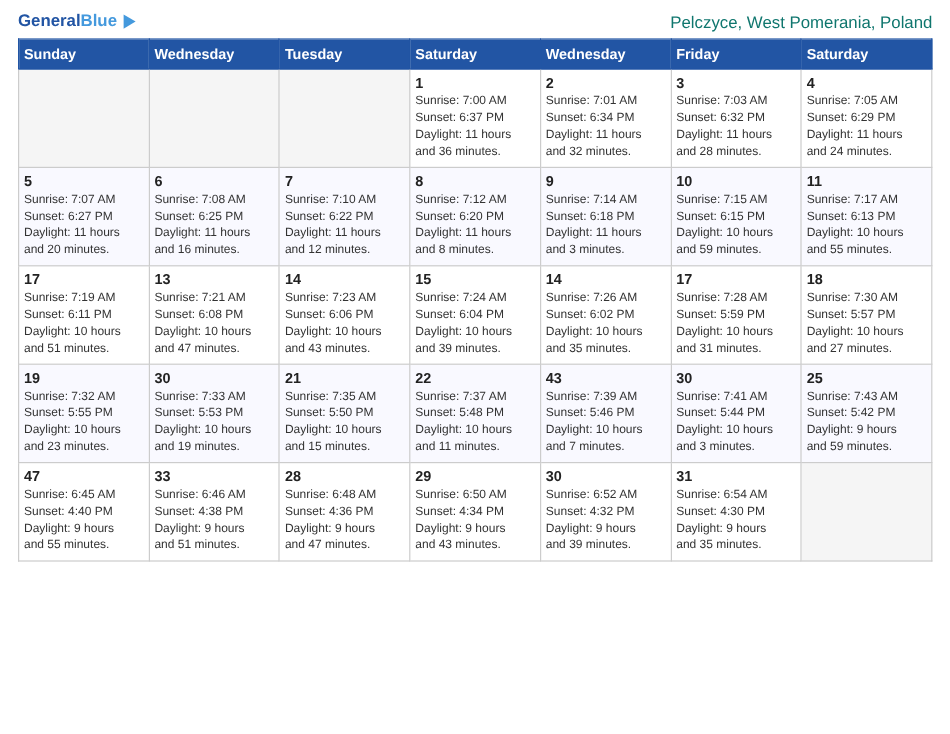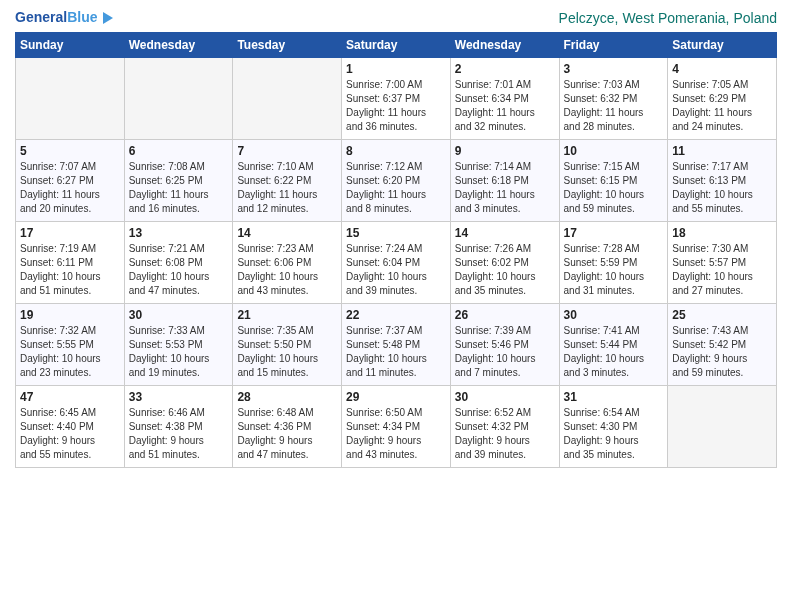--- a/index.html
+++ b/index.html
@@ -208,21 +208,21 @@
           </td>
           <td>
             <span class="day-num">21</span>
             <div class="day-info">Sunrise: 7:35 AM<br>Sunset: 5:50 PM<br>Daylight: 10 hours<br>and 15 minutes.</div>
           </td>
           <td>
             <span class="day-num">22</span>
             <div class="day-info">Sunrise: 7:37 AM<br>Sunset: 5:48 PM<br>Daylight: 10 hours<br>and 11 minutes.</div>
           </td>
           <td>
-            <span class="day-num">26</span>
+            <span class="day-num">43</span>
             <div class="day-info">Sunrise: 7:39 AM<br>Sunset: 5:46 PM<br>Daylight: 10 hours<br>and 7 minutes.</div>
           </td>
           <td>
             <span class="day-num">30</span>
             <div class="day-info">Sunrise: 7:41 AM<br>Sunset: 5:44 PM<br>Daylight: 10 hours<br>and 3 minutes.</div>
           </td>
           <td>
             <span class="day-num">25</span>
             <div class="day-info">Sunrise: 7:43 AM<br>Sunset: 5:42 PM<br>Daylight: 9 hours<br>and 59 minutes.</div>
           </td>

